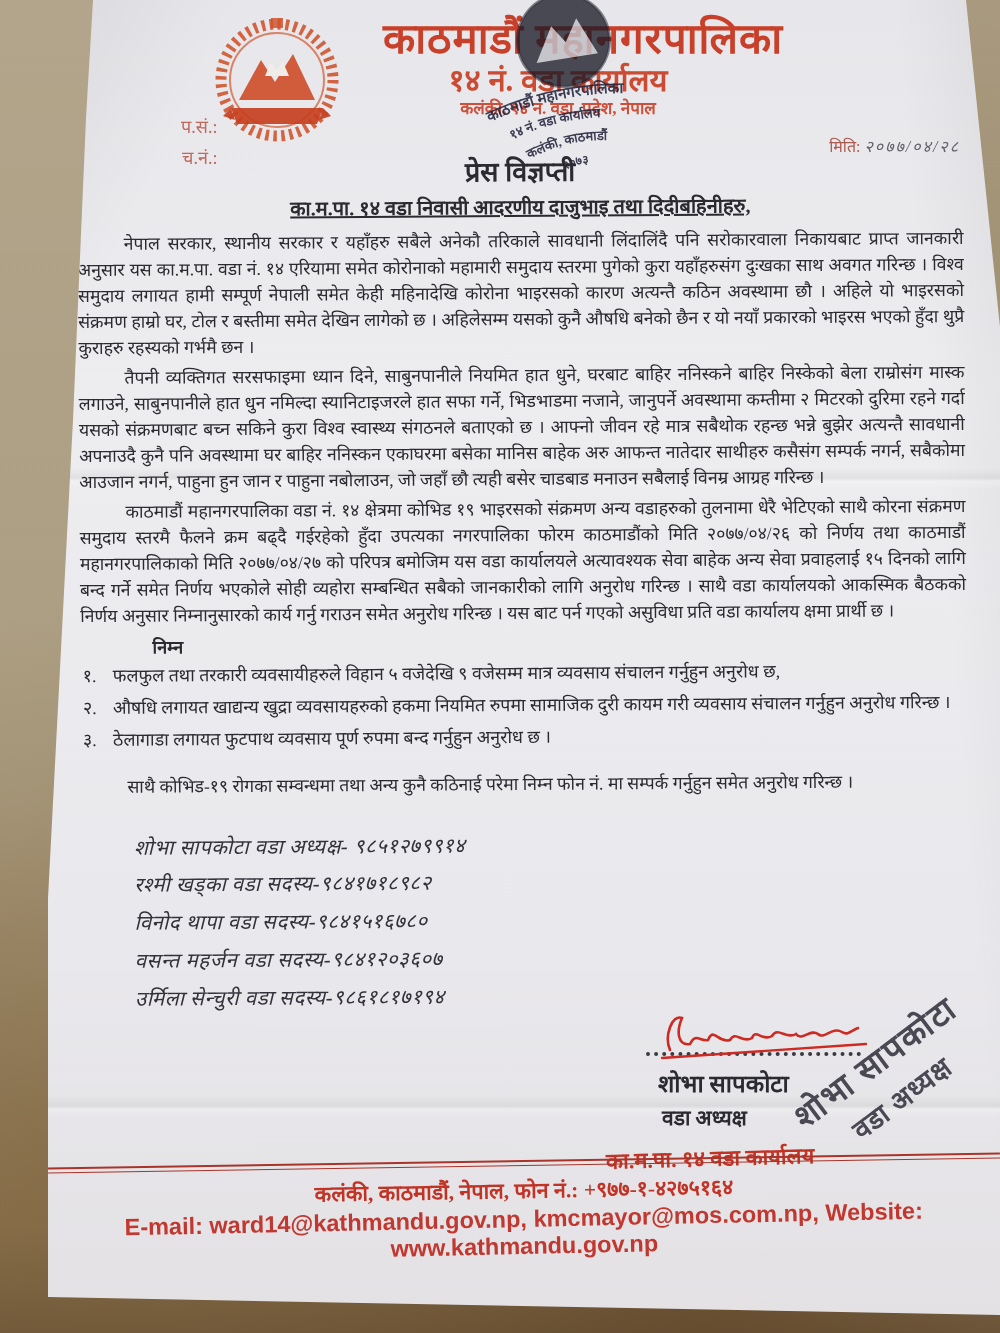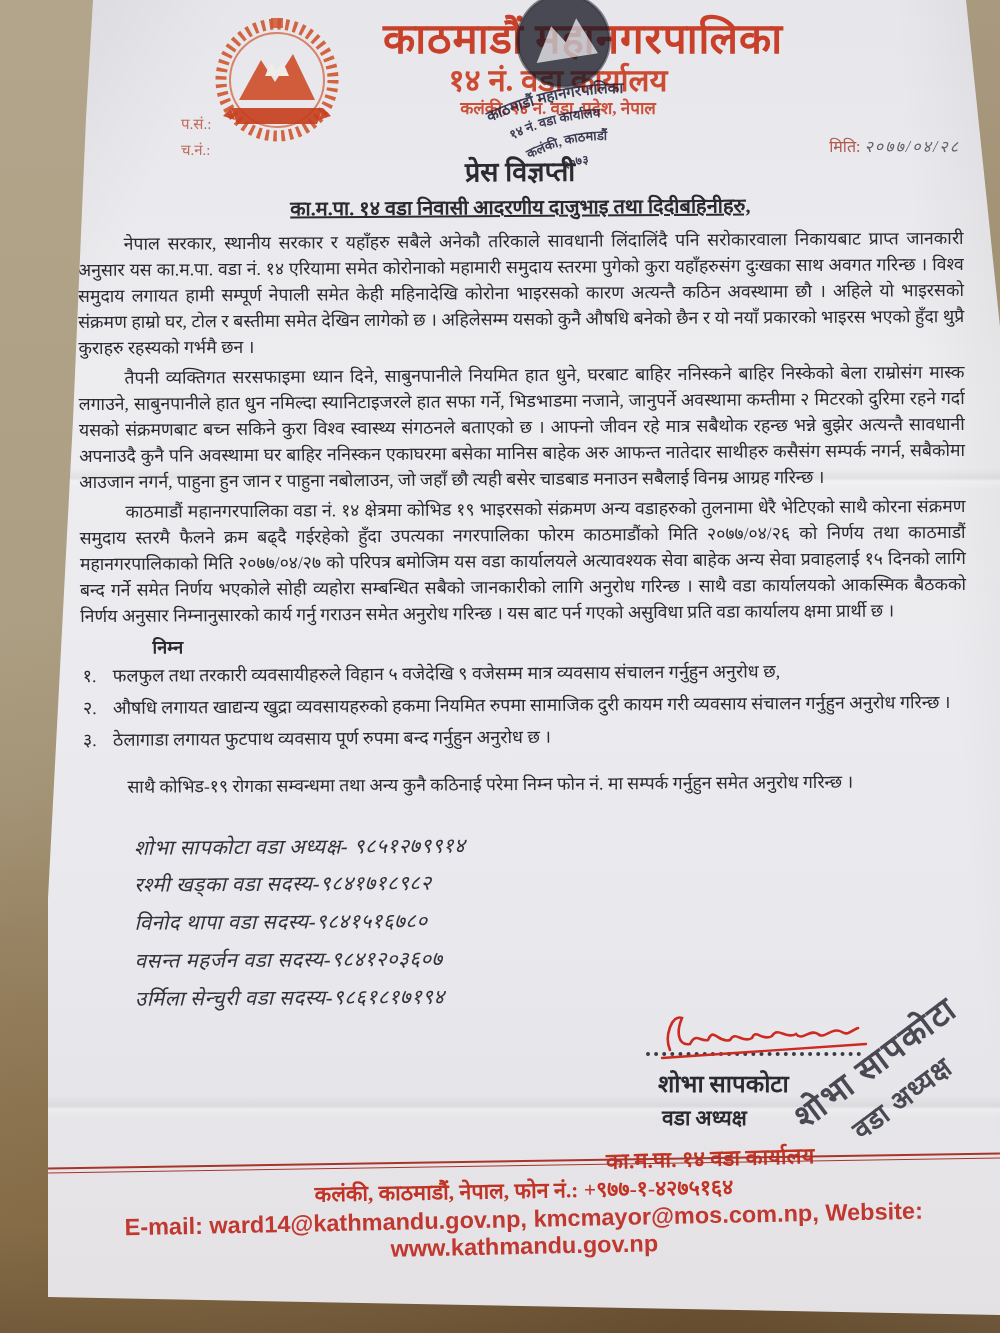--- a/index.html
+++ b/index.html
@@ -24,21 +24,21 @@
     margin-left: 48px;
   }
   .crease{ position:absolute; left:0; right:0; height:22px; pointer-events:none;
     background:linear-gradient(180deg,transparent, rgba(0,0,0,.05) 45%, rgba(255,255,255,.25) 60%, transparent); }
   .hdr-org{ position:absolute; top:8px; left:285px; width:500px; text-align:center;
     font-size:42px; font-weight:bold; color:#c8402a; letter-spacing:1px; }
   .hdr-office{ position:absolute; top:58px; left:300px; width:420px; text-align:center;
     font-size:31px; font-weight:bold; color:#cb4c33; }
   .hdr-addr{ position:absolute; top:96px; left:300px; width:420px; text-align:center;
     font-size:17px; font-weight:bold; color:#cd503a; }
-  .refs{ position:absolute; left:133px; top:112px; font-size:15px; color:#c06a5e; line-height:1.7; }
+  .refs{ position:absolute; left:133px; top:112px; font-size:18px; color:#c06a5e; line-height:1.7;text-align:right; }
   .dateline{ position:absolute; right:40px; top:135px; font-size:16px; }
   .dateline .lbl{ color:#ad5a50; }
   .dateline .val{ color:#63636e; font-style:italic; letter-spacing:2px; }
 
   .logo{ position:absolute; left:147px; top:12px; }
   .stamp-round{ position:absolute; left:415px; top:-12px; opacity:.85; transform:rotate(-9deg); }
   .stamp-round text{ font-weight:bold; fill:#20203a; }
 
   .content{ position:absolute; left:32px; right:34px; top:152px; color:#2b2a31; transform:rotate(-.4deg); }
   .title{ text-align:center; font-size:27px; font-weight:bold; margin-bottom:4px; }

